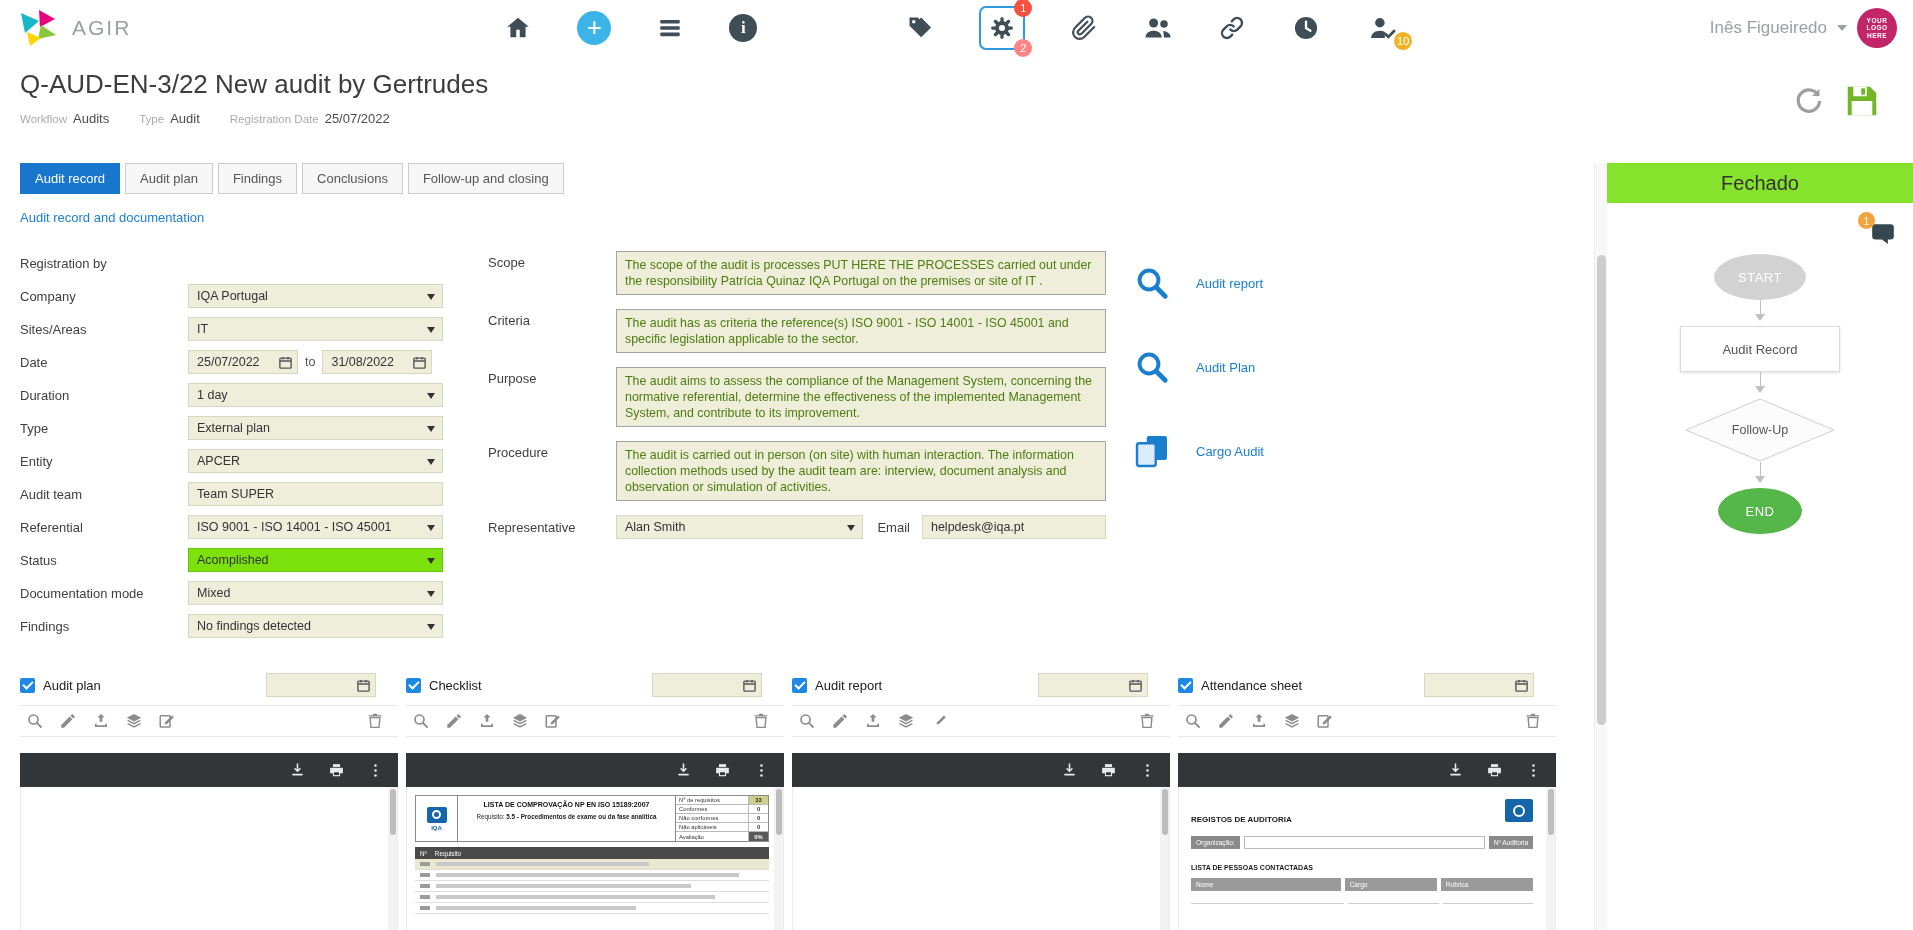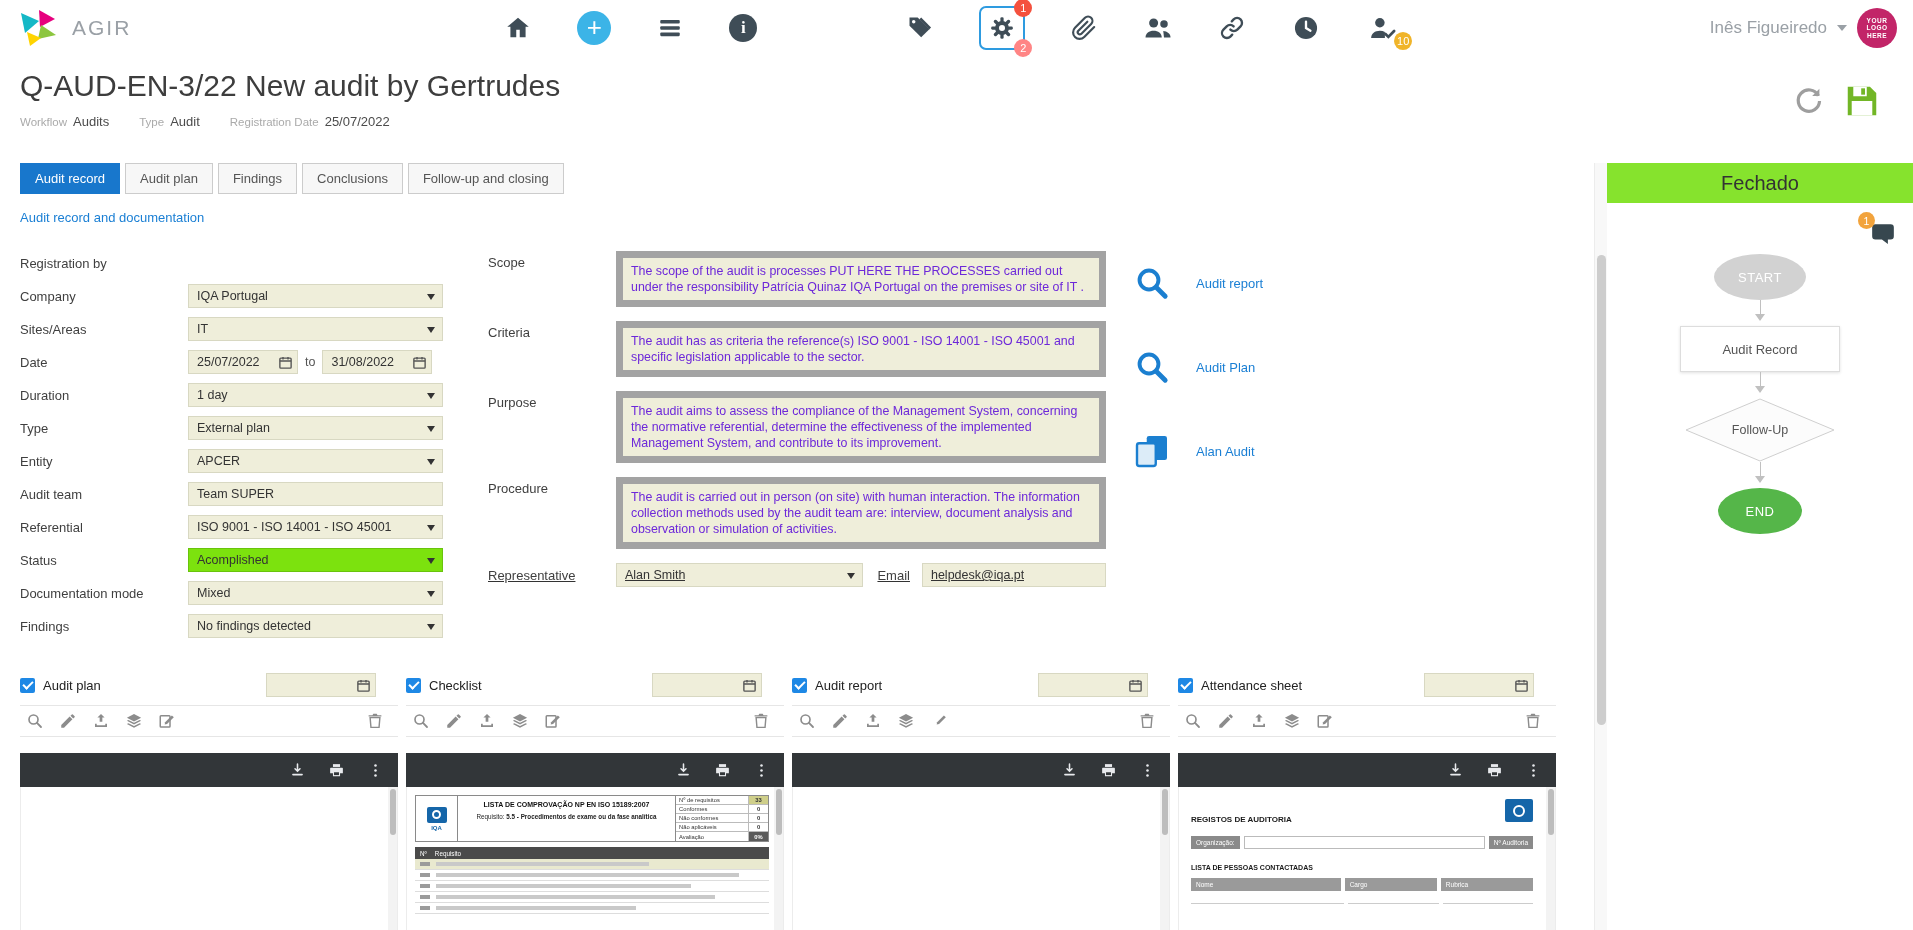--- a/index.html
+++ b/index.html
@@ -25,21 +25,21 @@
   .b-bot { bottom:-9px; right:-9px; background:#ff8585; }
   .b-yel { bottom:-7px; right:-11px; background:#f0b429; }
   .user { margin-left:auto; display:flex; align-items:center; gap:10px; padding-right:16px; cursor:pointer; }
   .uname { font-size:17px; color:#9aa0a6; }
   .chev { width:0; height:0; border-left:5px solid transparent; border-right:5px solid transparent; border-top:6px solid #9aa0a6; }
   .avatar { width:40px; height:40px; border-radius:50%; background:#c22568; color:#fff; display:flex; flex-direction:column; align-items:center; justify-content:center; line-height:1.15; }
   .avatar span { font-size:6.5px; font-weight:bold; letter-spacing:.5px; }
 
   
   .header { height:107px; padding:13px 0 0 20px; position:relative; }
-  .title { font-size:30px; font-weight:400; color:#3d3d3d; }
+  .title { font-size:26px; font-weight:400; color:#3d3d3d; }
   .meta { display:flex; gap:30px; margin-top:9px; align-items:baseline; }
   .ml { color:#aaa; font-size:11.5px; margin-right:6px; }
   .mv { color:#4b4b4b; font-size:13px; }
   .hdr-actions { position:absolute; right:32px; top:26px; display:flex; align-items:center; gap:18px; }
   .hdr-actions span { cursor:pointer; display:block; }
 
   
   .content { display:flex; height:767px; }
   .main { width:1607px; min-width:1607px; padding-left:20px; position:relative; }
   .right { flex:1; position:relative; }
@@ -61,22 +61,22 @@
   .sel > span, .inputf > span, .datef > span { white-space:nowrap; overflow:hidden; }
   .inputf { width:255px; }
   .status-sel { background:#7ce20e; border-color:#69c40c; }
   .datef { width:110px; padding-right:22px; }
   .datef svg { position:absolute; right:4px; top:4px; }
   .dto { font-size:12.5px; color:#555; margin:0 7px; }
 
   .col-mid { margin-left:45px; width:618px; min-width:618px; }
   .mrow { display:flex; margin-bottom:14px; }
   .mlabel { width:128px; min-width:128px; font-size:13px; color:#3f3f3f; padding-top:4px; }
-  .mbox { width:490px; background:#efeeda; border:7px solid #a3a3a3; padding:5px 8px; font-size:12.4px; line-height:16px; color:#6d28d9; }
-  .reprow { display:flex; align-items:center; margin-top:2px;text-decoration:underline; }
+  .mbox { width:490px; background:#efeeda; border:1px solid #a3a3a3; padding:5px 8px; font-size:12.4px; line-height:16px; color:#4d7c0f; }
+  .reprow { display:flex; align-items:center; margin-top:2px; }
   .reprow .mlabel { padding-top:0; }
   .repsel { width:250px; }
   .emlab { font-size:13px; color:#3f3f3f; margin:0 12px 0 14px; }
   .emfield { width:186px; }
 
   .col-actions { margin-left:28px; padding-top:14px; }
   .action { display:flex; align-items:center; gap:26px; margin-bottom:48px; cursor:pointer; }
   .action .alabel { font-size:13px; color:#1a7fd4; }
 
   
@@ -418,21 +418,21 @@
               <circle cx="10" cy="10" r="6.3" fill="none" stroke="#1b7fd0" stroke-width="2.6"></circle>
               <path d="M14.8 14.8l6 6" stroke="#1b7fd0" stroke-width="3.2" stroke-linecap="round"></path>
             </svg>
           <span class="alabel">Audit Plan</span>
         </div>
         <div class="action">
           <svg width="36" height="36" viewBox="0 0 24 24">
               <rect x="8.5" y="2" width="13.5" height="16" rx="1.5" fill="#1b7fd0"></rect>
               <rect x="2" y="6.8" width="12.5" height="15.2" rx="1.5" fill="#dcecf8" stroke="#1b7fd0" stroke-width="1.6"></rect>
             </svg>
-          <span class="alabel">Alan Audit</span>
+          <span class="alabel">Cargo Audit</span>
         </div>
       </div>
     </div>
 
     <div class="docs">
 
       <div class="doc">
         <div class="doc-head">
           <span class="cb"></span>
           <span class="dlabel">Audit plan</span>

